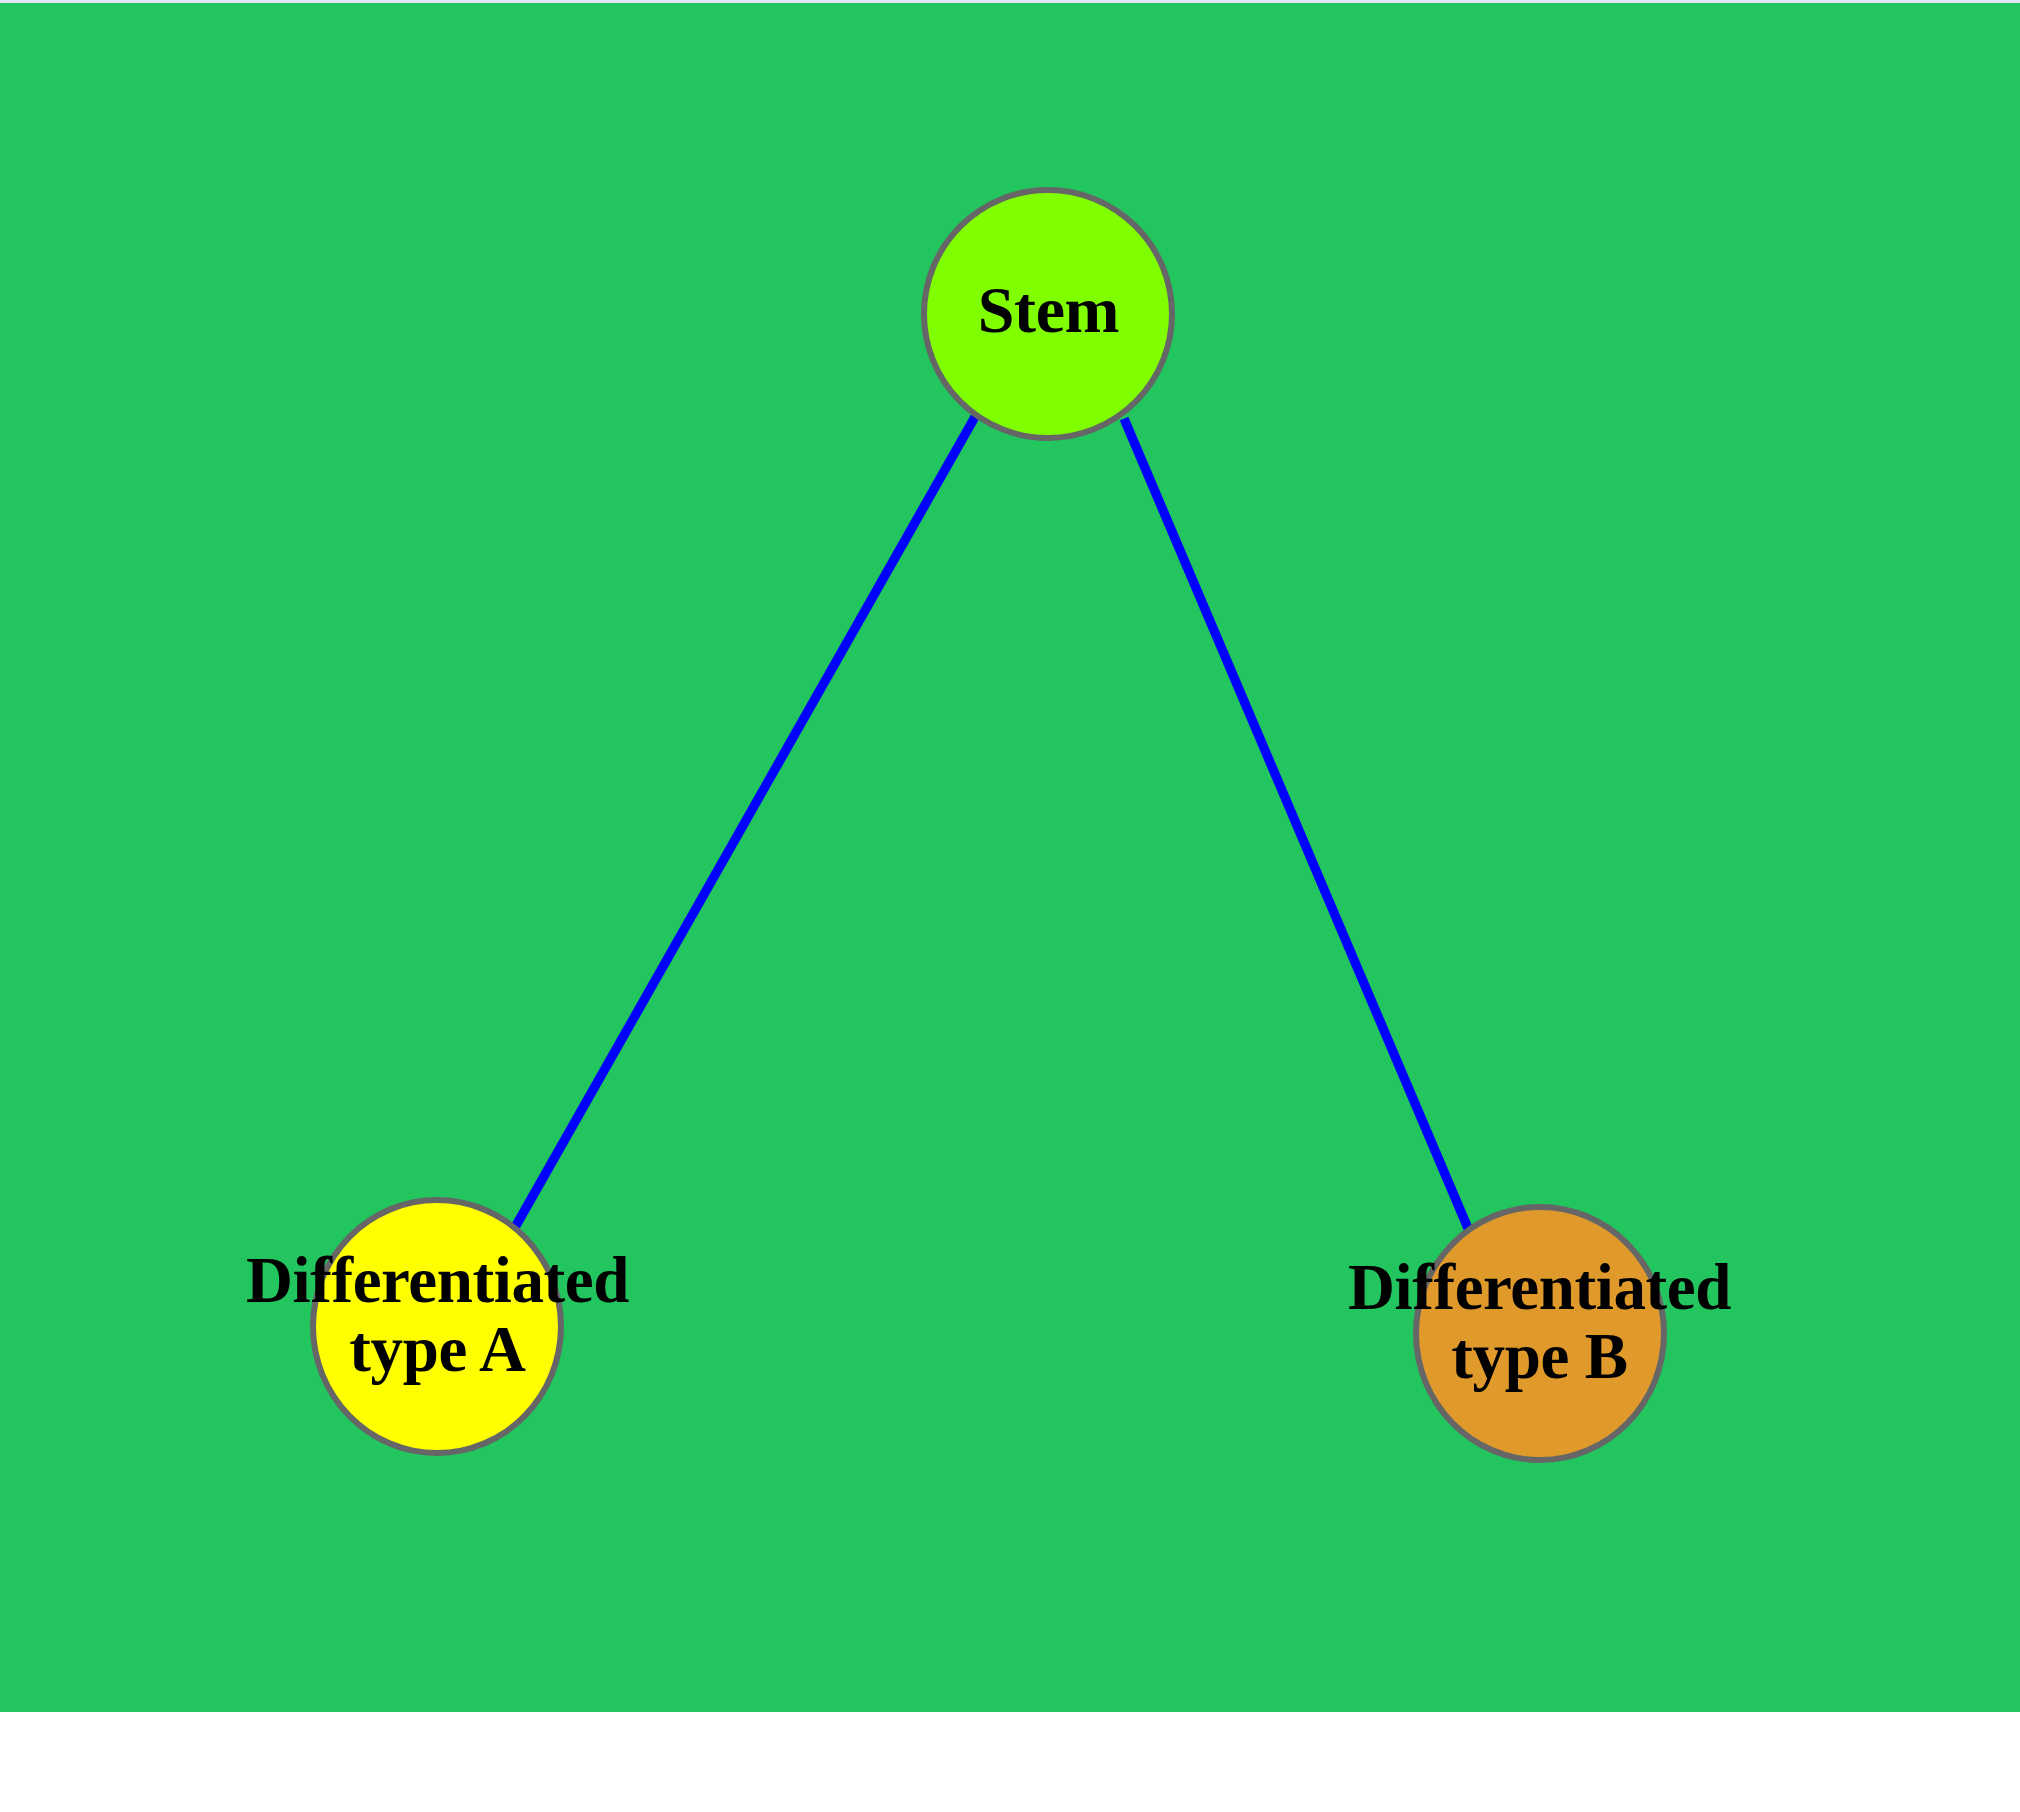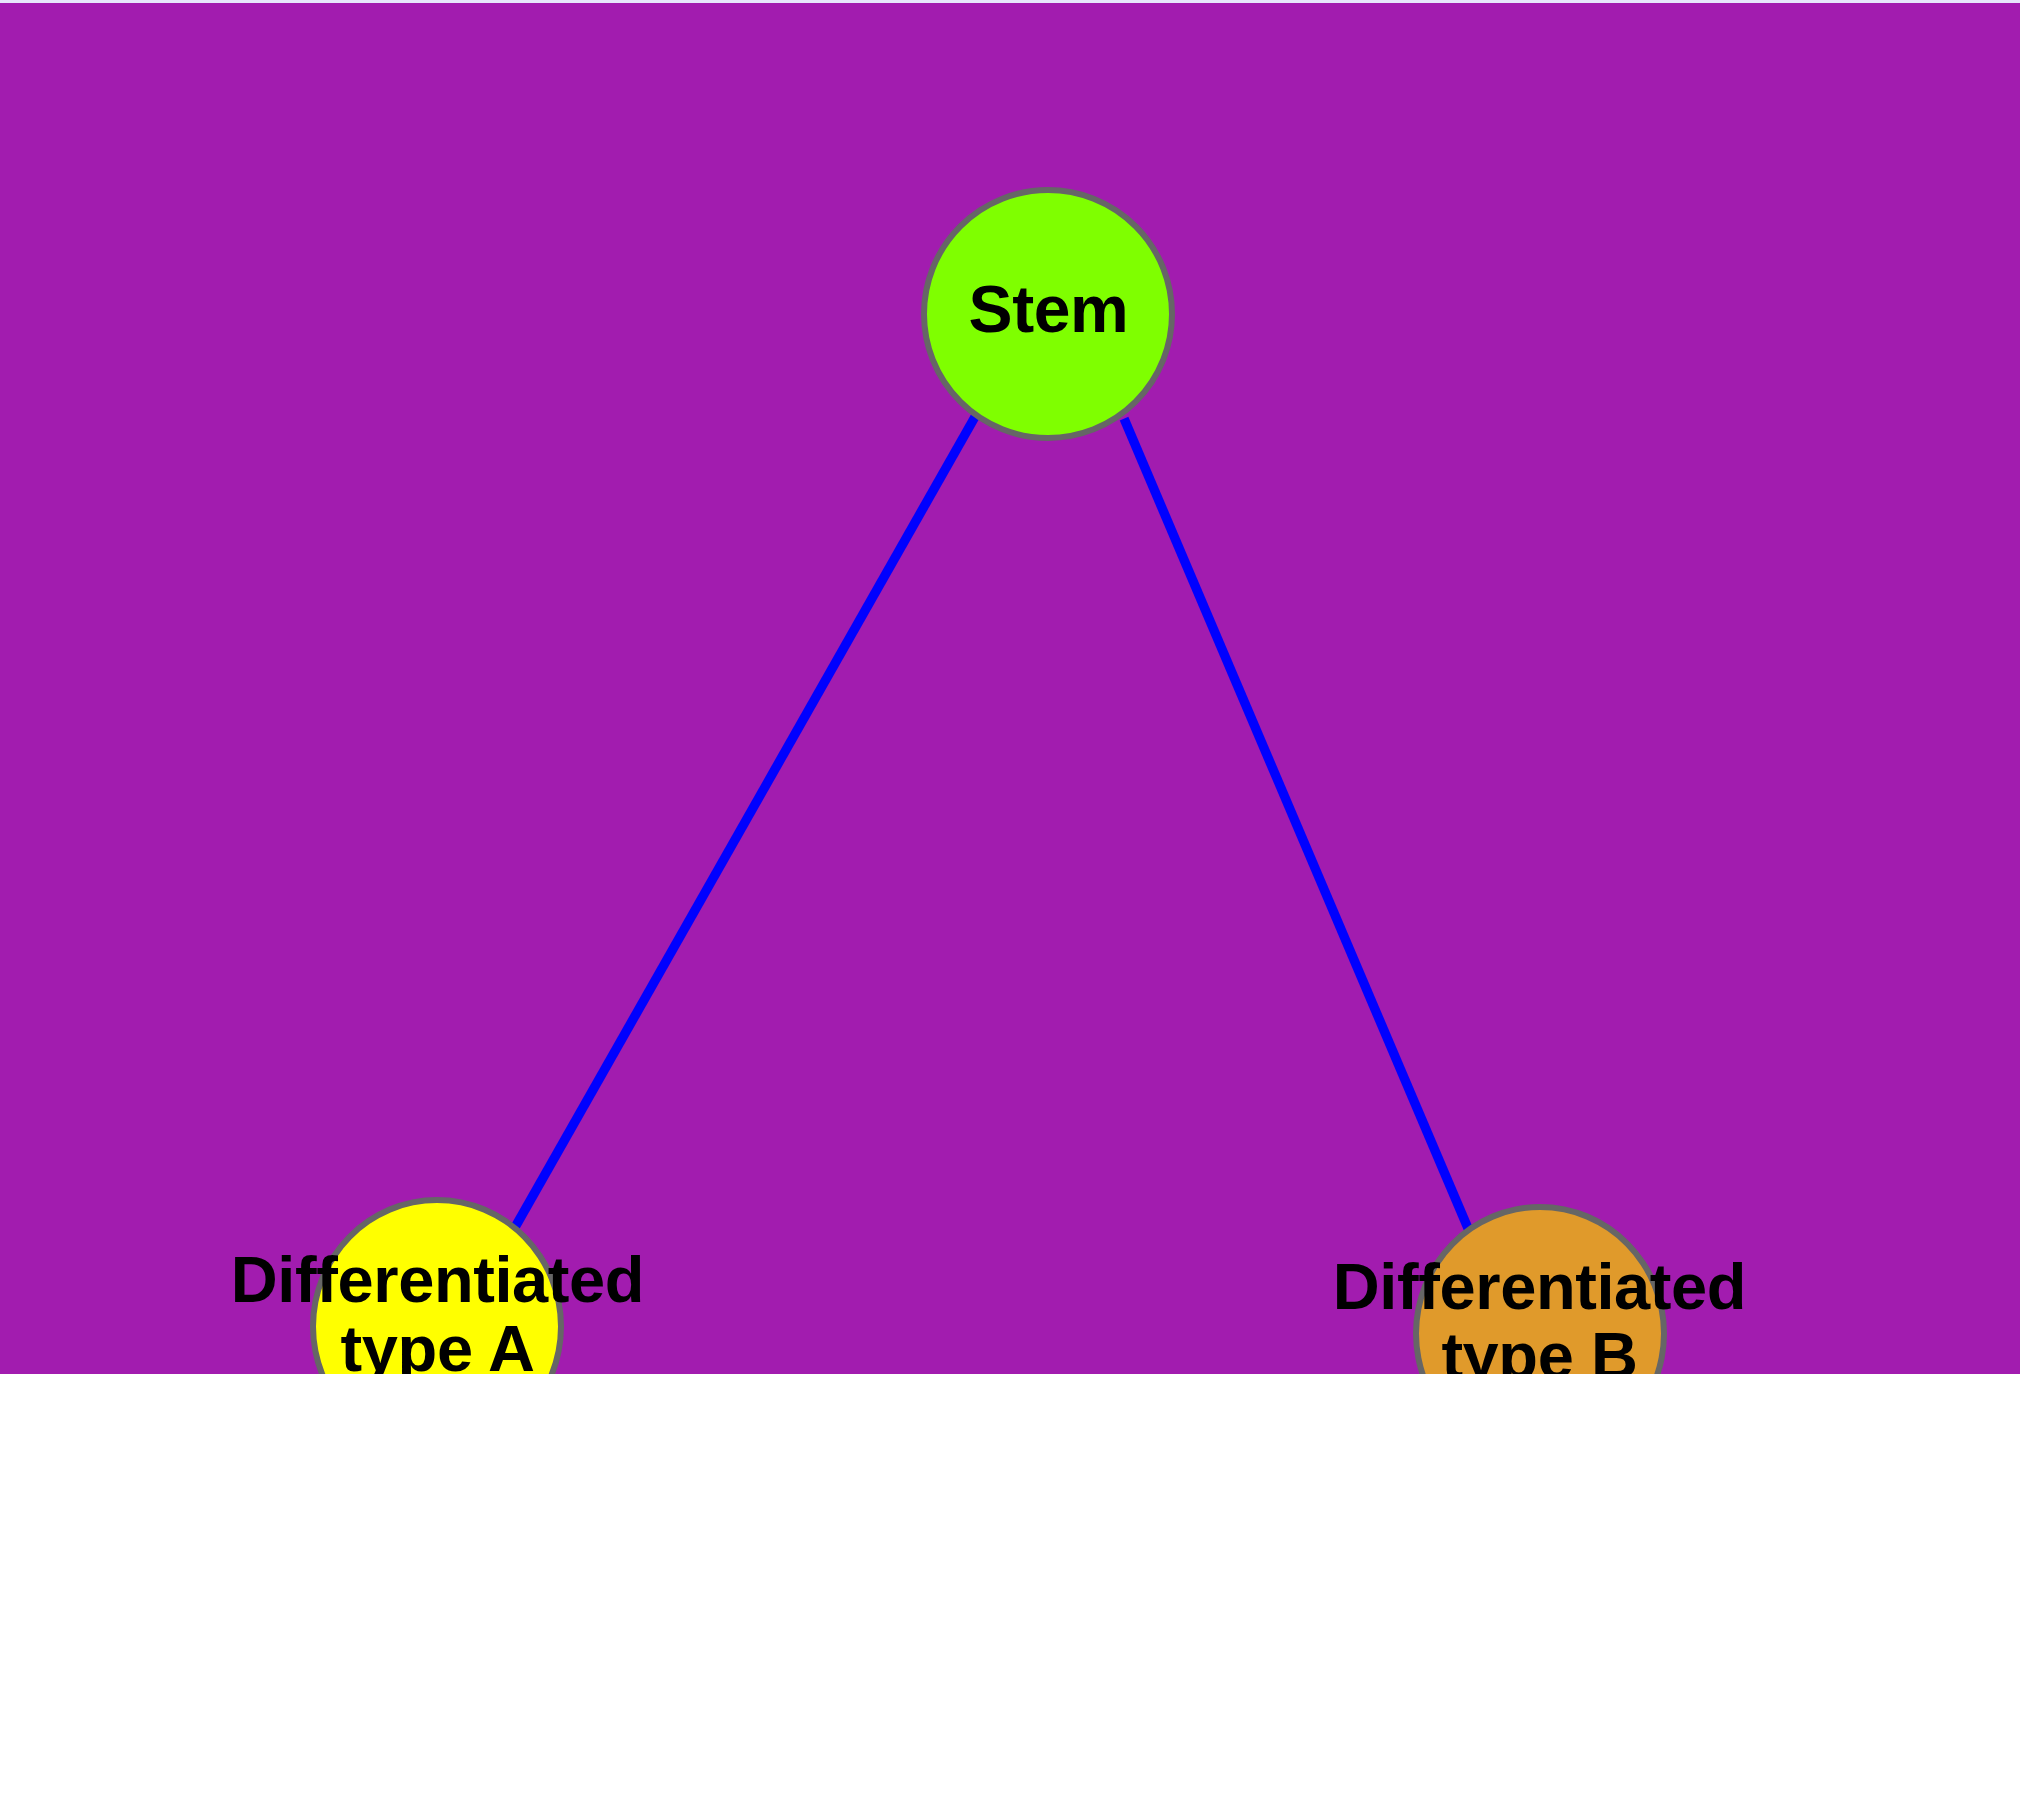--- a/index.html
+++ b/index.html
@@ -4,24 +4,24 @@
 <title>Cell differentiation graph</title>
 <style>
   html, body {
     margin: 0;
     padding: 0;
     background: #ffffff;
   }
   #canvas {
     position: relative;
     width: 2021px;
-    height: 1374px;
+    height: 1712px;
     overflow: hidden;
-    background: #a21caf;
-    font-family: Liberation Sans, sans-serif;
+    background: #22c55e;
+    font-family: Liberation Serif, serif;
   }
   
   #top-strip {
     position: absolute;
     left: 0;
     top: 0;
     width: 2021px;
     height: 3.4px;
     background: #e6e6fb;
     z-index: 5;

